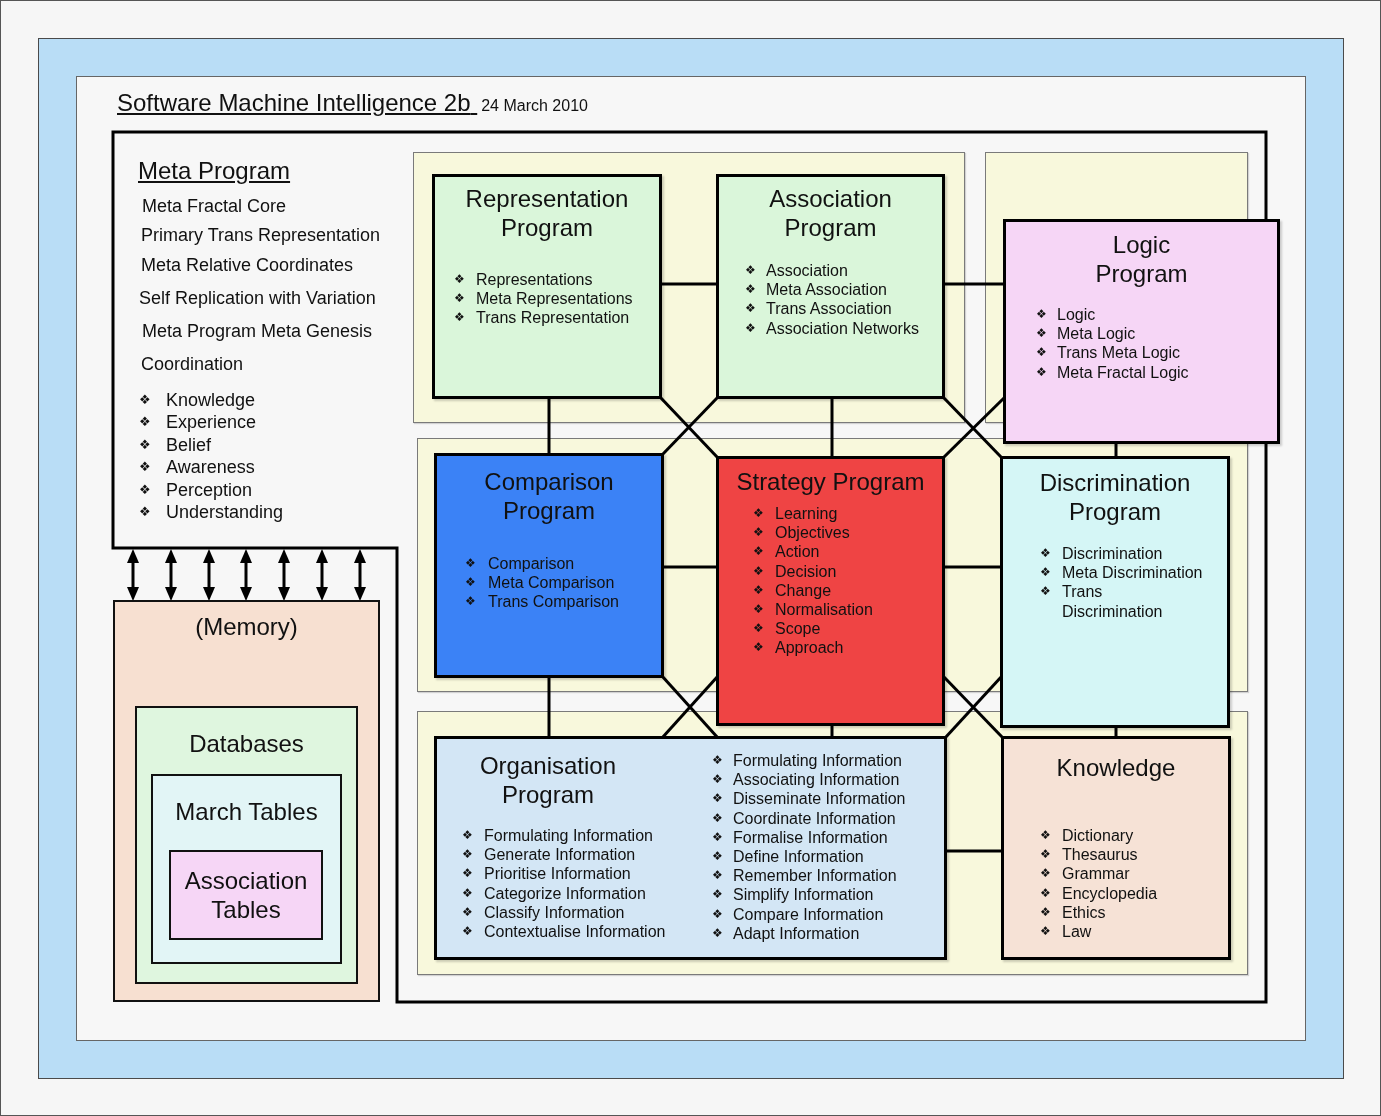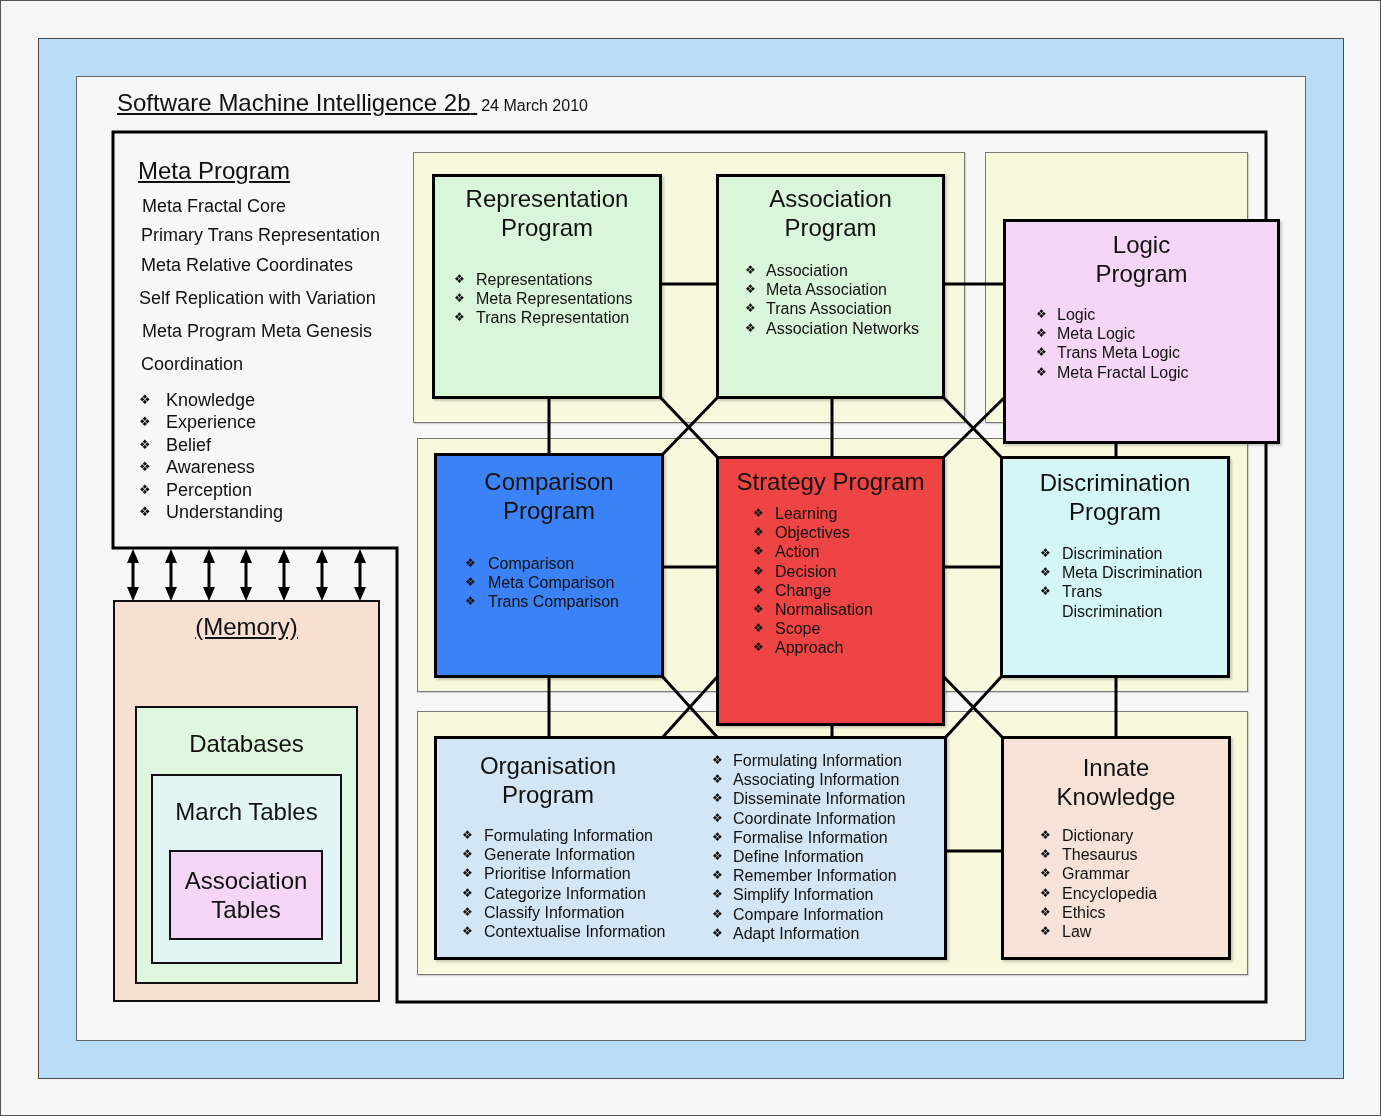--- a/index.html
+++ b/index.html
@@ -136,21 +136,21 @@
       <span>Perception</span>
     </li>
   <li>
       <span class="b">❖</span>
       <span>Understanding</span>
     </li>
 </ul>
 
 <div class="db" style="left: 113px; top: 600px; width: 267px; height: 402px; background: rgb(247, 224, 209);">
   <div class="db-label" style="top:10px;">
-    <div style="text-decoration:underline;">(Memory)</div>
+    <div style="">(Memory)</div>
   </div>
 </div>
 <div class="db" style="left: 135px; top: 706px; width: 223px; height: 278px; background: rgb(223, 246, 223);">
   <div class="db-label" style="top:21px;">Databases</div>
 </div>
 <div class="db" style="left: 151px; top: 774px; width: 191px; height: 190px; background: rgb(226, 245, 246);">
   <div class="db-label" style="top:21px;">March Tables</div>
 </div>
 <div class="db" style="left: 169px; top: 850px; width: 154px; height: 90px; background: rgb(246, 214, 246);">
   <div class="db-label" style="top:14px;">
@@ -284,21 +284,21 @@
         <span class="b" style="width:22px">❖</span>
         <span>Scope</span>
       </li>
     <li>
         <span class="b" style="width:22px">❖</span>
         <span>Approach</span>
       </li>
   </ul>
 </div>
 
-<div class="box" style="left: 1000px; top: 456px; width: 230px; height: 222px; background: rgb(213, 246, 246);">
+<div class="box" style="left: 1000px; top: 456px; width: 230px; height: 272px; background: rgb(213, 246, 246);">
   <div class="btitle" style="top:9px;">
     <div>Discrimination</div>
     <div>Program</div>
   </div>
   <ul class="items" style="left:37px;top:85px;">
     <li>
         <span class="b" style="width:22px">❖</span>
         <span style="width:142px">Discrimination</span>
       </li>
     <li>
@@ -382,21 +382,20 @@
       </li>
     <li>
         <span class="b" style="width:21px">❖</span>
         <span>Adapt Information</span>
       </li>
   </ul>
 </div>
 
 <div class="box" style="left: 1001px; top: 736px; width: 230px; height: 224px; background: rgb(246, 226, 214);">
   <div class="btitle" style="top:14px;">
-    <div>Innate</div>
     <div>Knowledge</div>
   </div>
   <ul class="items" style="left:36px;top:87px;">
     <li>
         <span class="b" style="width:22px">❖</span>
         <span>Dictionary</span>
       </li>
     <li>
         <span class="b" style="width:22px">❖</span>
         <span>Thesaurus</span>

